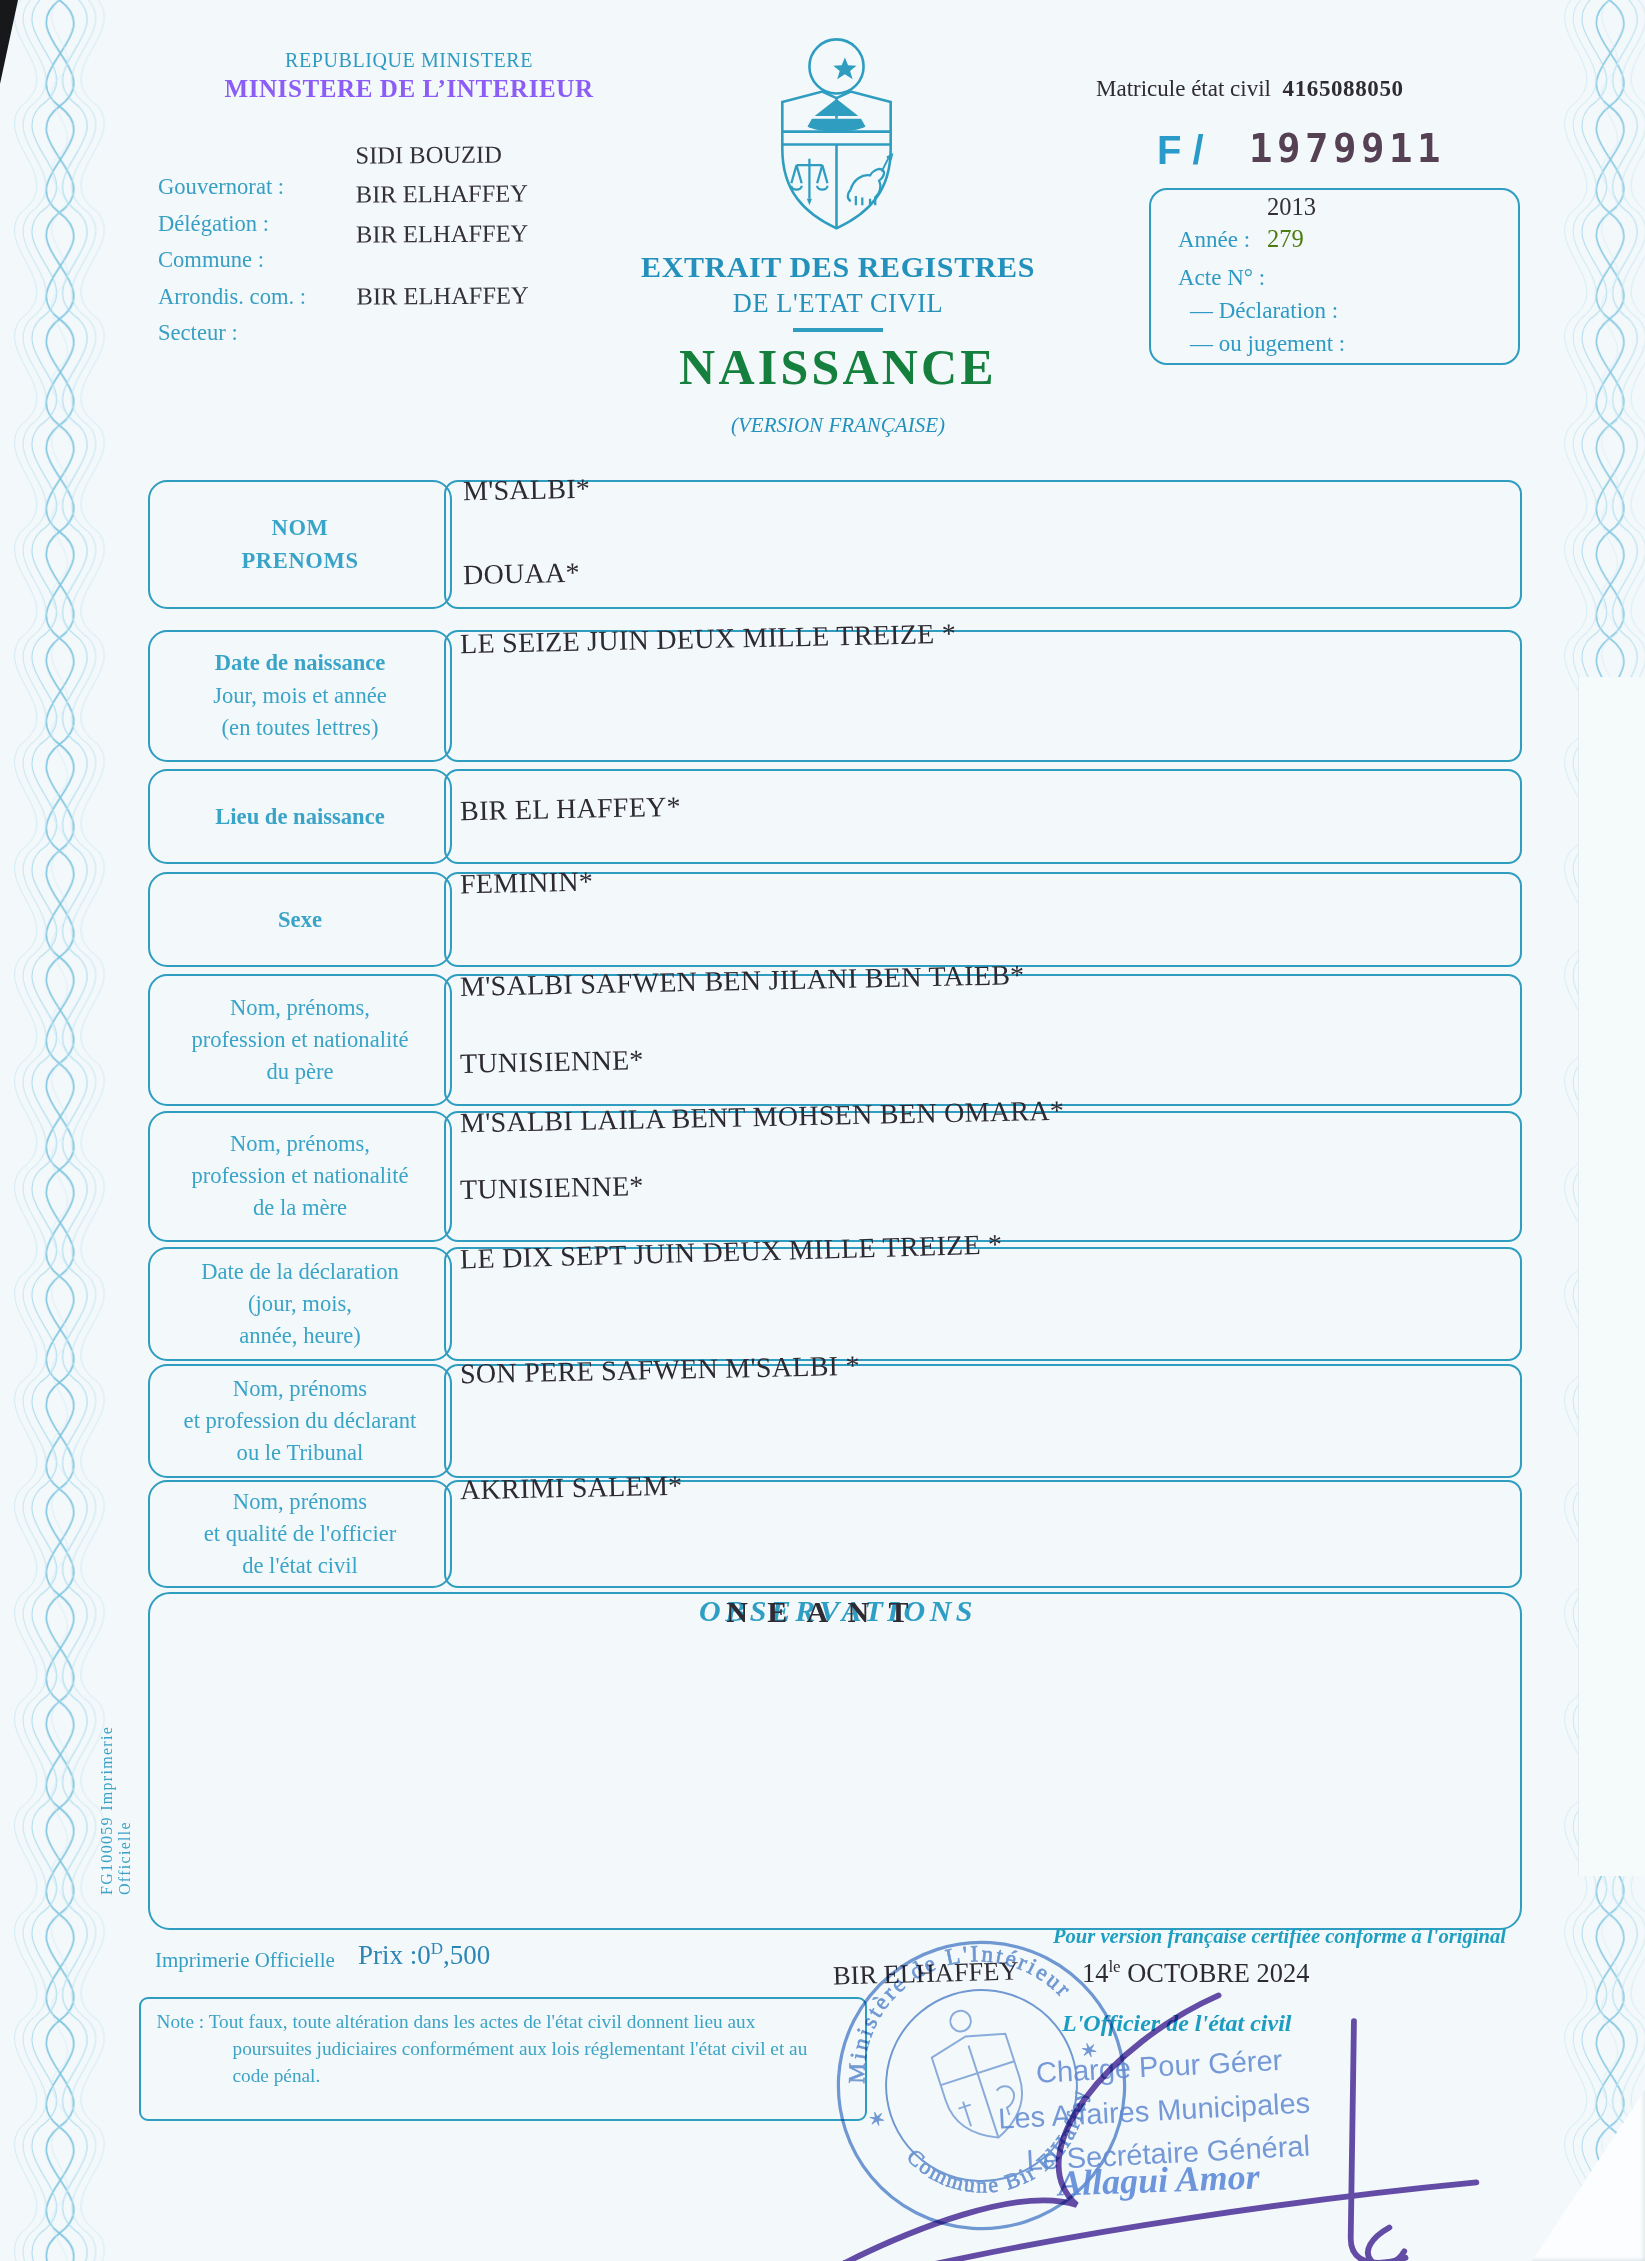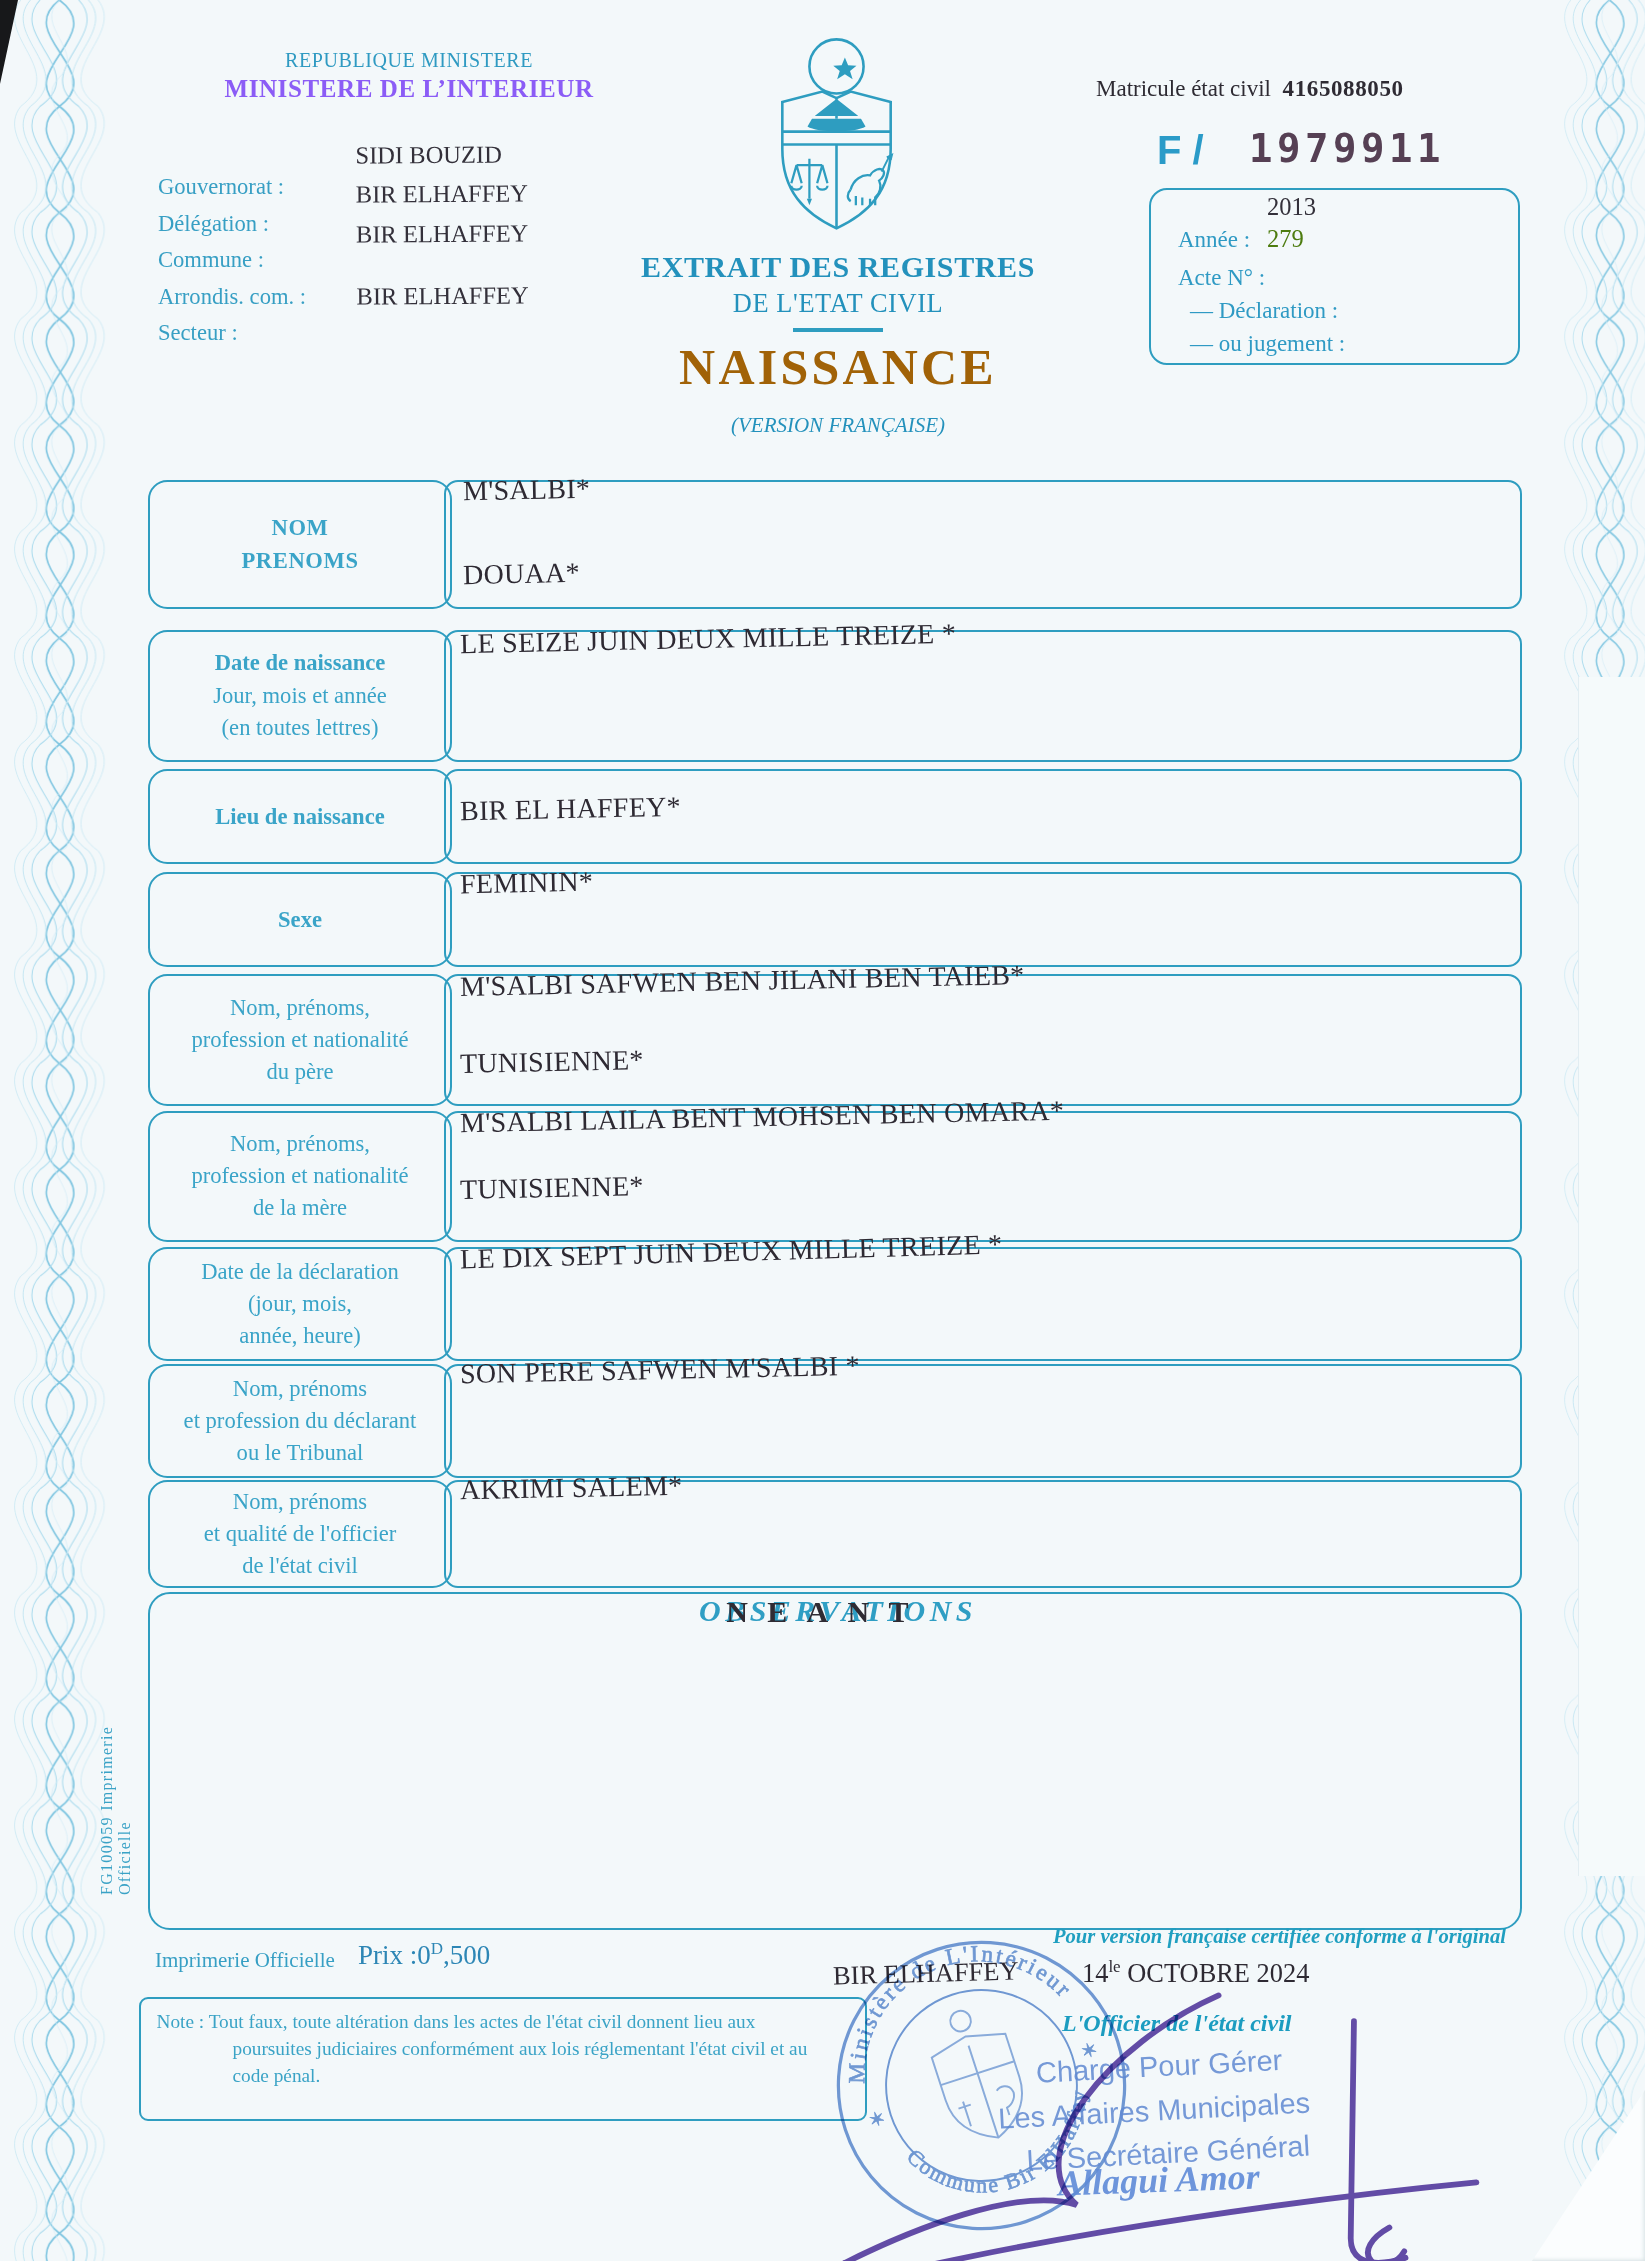--- a/index.html
+++ b/index.html
@@ -34,21 +34,21 @@
           border:2.6px solid #2e9dc0;border-radius:18px;}
   .regbox .yr{position:absolute;left:116px;top:2.6px;font-size:24.5px;color:#33303a;}
   .regbox .lbl{position:absolute;font-size:23px;color:#2f9ac4;white-space:nowrap;}
   .regbox .val{position:absolute;font-size:24.5px;color:#4d7c0f;}
   
   .emblem{position:absolute;left:772px;top:36px;}
   .titles{position:absolute;left:548px;top:250px;width:580px;text-align:center;color:#2391bc;}
   .t1{font-size:30px;font-weight:bold;letter-spacing:0.6px;white-space:nowrap;}
   .t2{font-size:26.4px;margin-top:3.9px;letter-spacing:0.6px;}
   .t-rule{width:90px;height:3.9px;background:#2e9dc0;margin:9px auto 6.4px auto;}
-  .t3{font-size:50px;font-weight:bold;letter-spacing:3.2px;color:#a16207;}
+  .t3{font-size:50px;font-weight:bold;letter-spacing:3.2px;color:#15803d;}
   .t4{font-size:21px;font-style:italic;margin-top:17px;}
   
   .rows{position:absolute;left:148px;top:480px;width:1374px;}
   .row{display:flex;align-items:stretch;}
   .lblbox{width:300px;flex:0 0 300px;border:2.6px solid #2e9dc0;border-radius:19.3px;
           display:flex;flex-direction:column;justify-content:center;align-items:center;
           font-size:22.6px;color:#3aa4c8;line-height:1.42;text-align:center;background:transparent;}
   .valbox{flex:1;margin-left:-8.4px;border:2.6px solid #2e9dc0;border-radius:14px;position:relative;}
   .stamp{position:absolute;left:14px;font-size:28px;color:#2e2a33;white-space:nowrap;
          transform:rotate(-1.2deg);letter-spacing:0.3px;}

